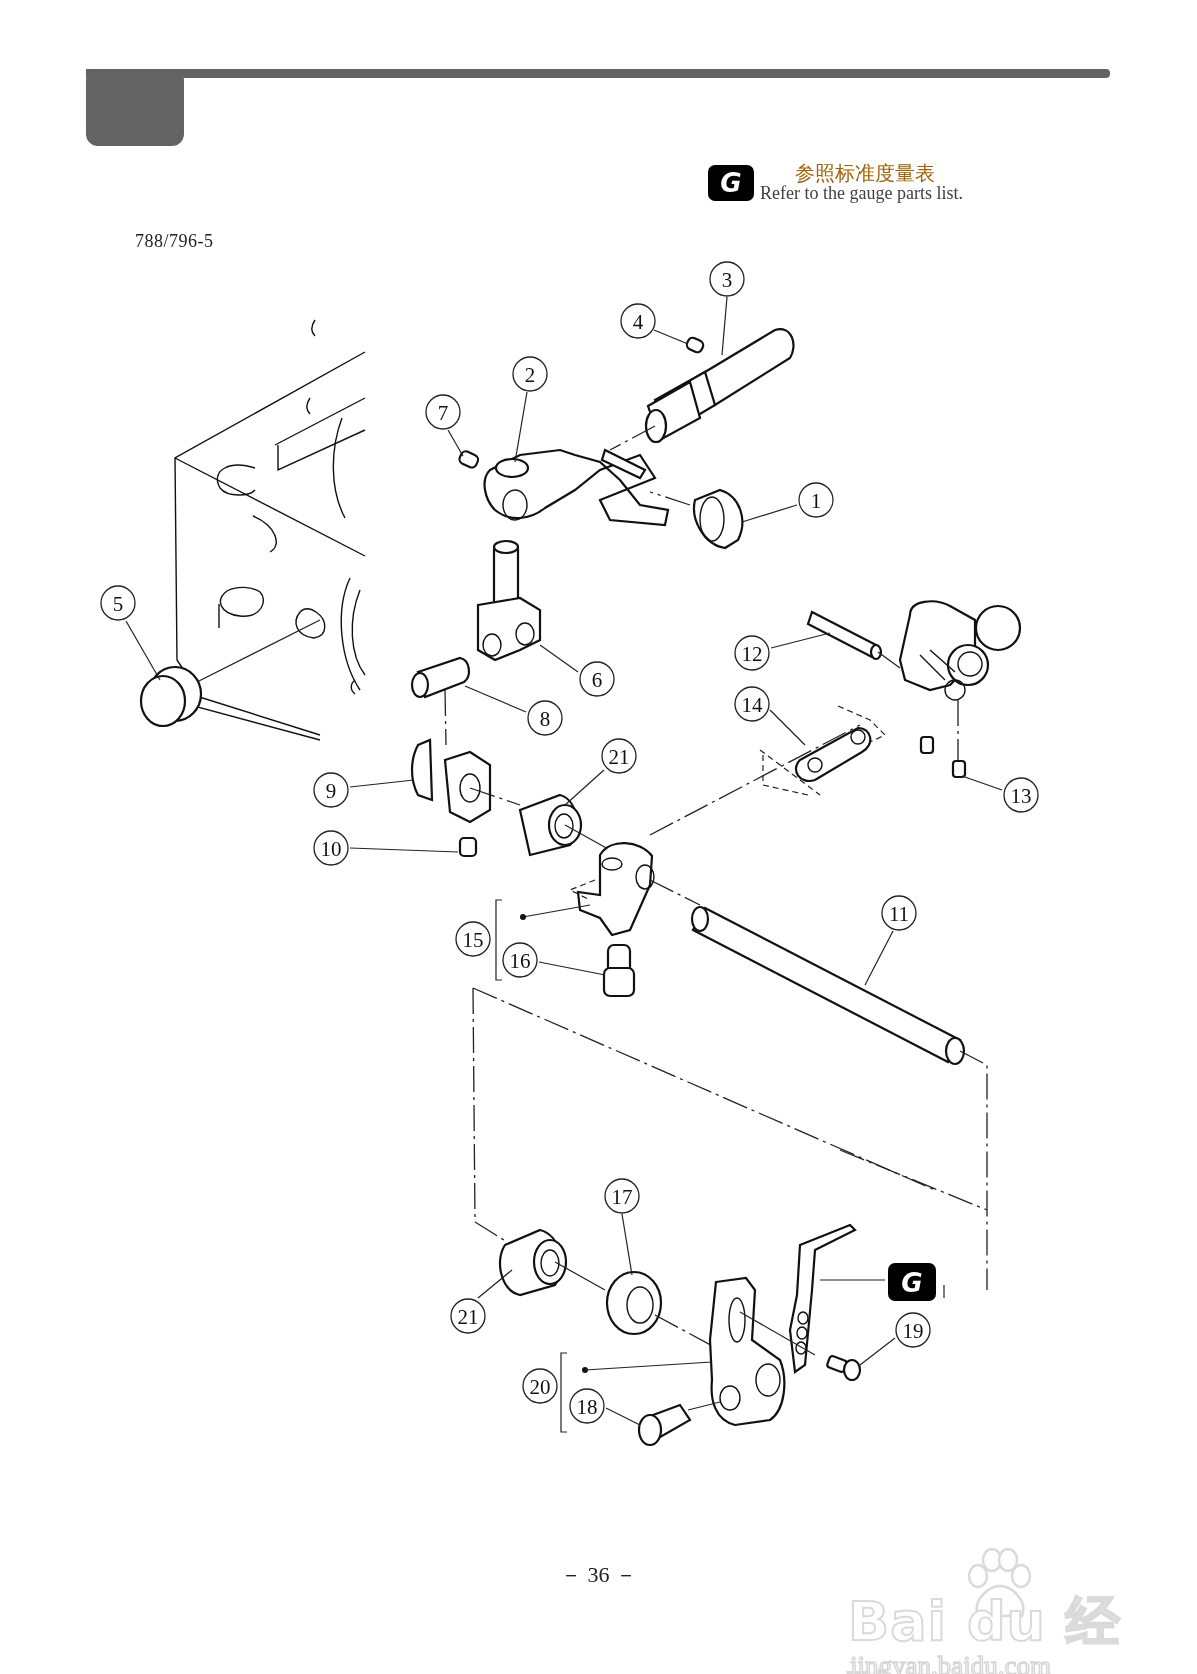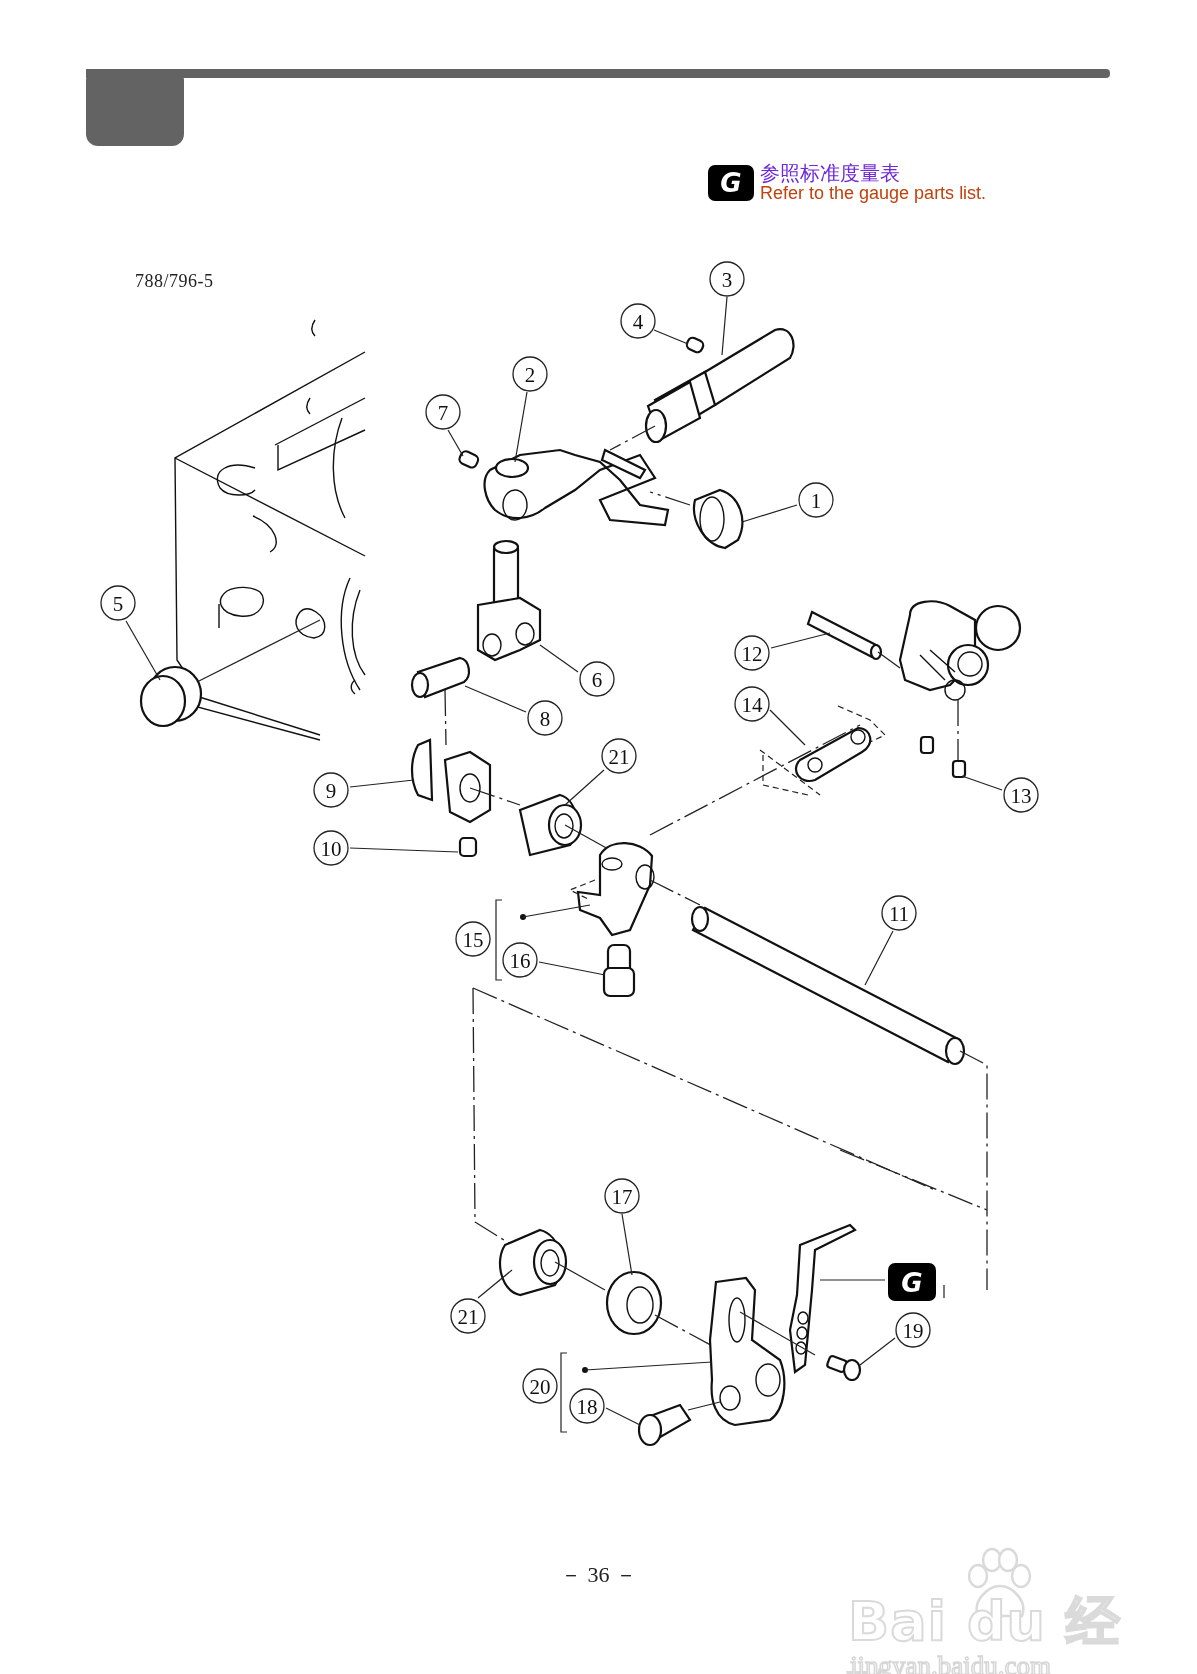--- a/index.html
+++ b/index.html
@@ -7,24 +7,24 @@
          font-family: "Liberation Serif", serif; color: #111; }
   .header-bar { position: absolute; left: 86px; top: 69px; width: 1024px; height: 9px;
                 background: #636363; border-radius: 0 4px 4px 0; }
   .header-tab { position: absolute; left: 86px; top: 69px; width: 98px; height: 77px;
                 background: #636363; border-radius: 12px; }
   .gauge-note { position: absolute; left: 708px; top: 163px; display: flex; align-items: center; }
   .g-badge { width: 46px; height: 36px; background: #000; border-radius: 7px; color: #fff;
              font-family: "DejaVu Sans", sans-serif; font-weight: bold; font-style: italic;
              font-size: 26px; display: flex; align-items: center; justify-content: center; }
   .gauge-text { margin-left: 6px; line-height: 1.05; }
-  .gauge-zh { font-family: "DejaVu Sans", sans-serif; font-size: 20px; color: #6d28d9; }
-  .gauge-en { font-family: Liberation Sans, sans-serif; font-size: 18px; color: #c2410c; }
+  .gauge-zh { font-family: "DejaVu Sans", sans-serif; font-size: 20px; color: #a16207; margin-left: 35px; }
+  .gauge-en { font-family: Liberation Serif, serif; font-size: 18px; color: #404040; }
   .model-code { position: absolute; left: 135px; top: 231px; font-size: 18px; color: #222;
-                letter-spacing: 0.5px; margin-top: 40px; }
+                letter-spacing: 0.5px; }
   .page-number { position: absolute; left: 560px; top: 1560px; font-size: 22px; color: #222; }
   .diagram { position: absolute; left: 0; top: 0; width: 1197px; height: 1674px; }
   .diagram .part { fill: #fff; stroke: #111; stroke-width: 2.2; }
   .diagram .thin { fill: none; stroke: #111; stroke-width: 1.4; }
   .diagram .leader { fill: none; stroke: #222; stroke-width: 1.2; }
   .diagram .dash { fill: none; stroke: #222; stroke-width: 1.3; stroke-dasharray: 26 5 3 5; }
   .diagram .boxdash { fill: none; stroke: #222; stroke-width: 1.2; stroke-dasharray: 6 4; }
   .balloon circle { fill: #fff; stroke: #222; stroke-width: 1.3; }
   .balloon text { font-family: "Liberation Serif", serif; font-size: 21px; fill: #111;
                   text-anchor: middle; dominant-baseline: central; }

